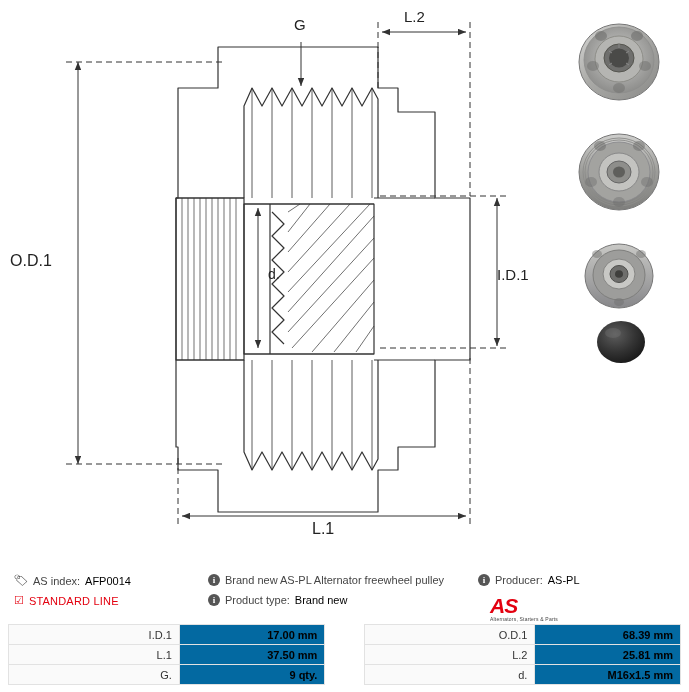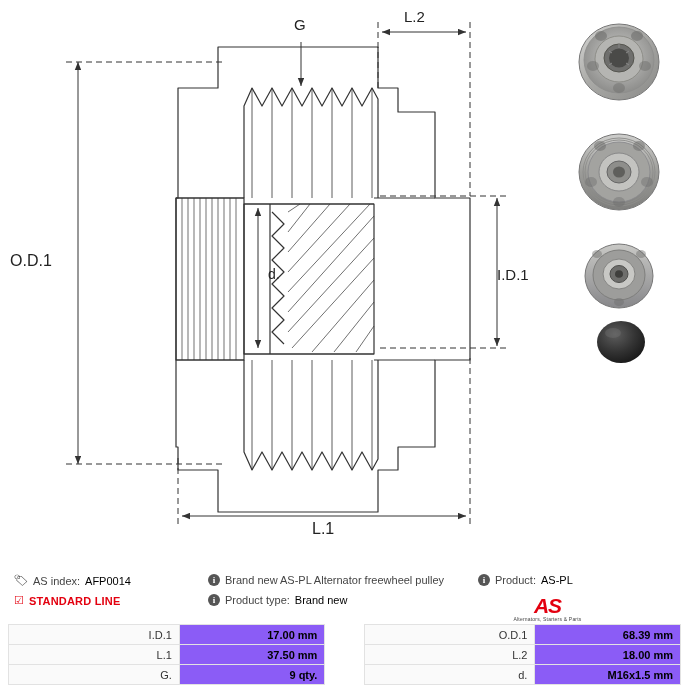--- a/index.html
+++ b/index.html
@@ -27,43 +27,43 @@
     font-size:11px;
   }
   .infobar .row{position:absolute;display:flex;align-items:center;gap:5px;}
   .r1c1{left:14px;top:4px;}
   .r2c1{left:14px;top:24px;}
   .r1c2{left:208px;top:4px;}
   .r2c2{left:208px;top:24px;}
   .r1c3{left:478px;top:4px;}
   .muted{color:#444;}
   .bold{font-weight:normal;color:#000;}
-  .std{color:#e3000f;font-weight:bold;letter-spacing:.2px;}
+  .std{color:#e3000f;font-weight:normal;letter-spacing:.2px;}
   .tagicon{display:inline-block;color:#333;font-size:11px;transform:scaleX(1.1);}
   .iicon{
     display:inline-block;width:12px;height:12px;border-radius:50%;
     background:#555;color:#fff;font-size:9px;line-height:12px;text-align:center;
     font-weight:bold;font-family:"Liberation Serif",serif;
   }
   .chk{color:#e3000f;font-size:11px;}
 
   
-  .logo{position:absolute;left:500px;top:596px;width:95px;height:30px;text-align:center;}
+  .logo{position:absolute;left:490px;top:596px;width:95px;height:30px;text-align:left;}
   .logo .as{
     display:inline-block;color:#e3000f;font-weight:bold;font-style:italic;
     font-size:21px;line-height:20px;letter-spacing:-1px;
   }
   .logo .sub{display:block;font-size:5px;color:#444;letter-spacing:.2px;margin-top:-1px;}
 
   
   .spectable{position:absolute;left:8px;top:624px;width:673px;}
   table{border-collapse:collapse;width:100%;font-size:11px;}
   td{border:1px solid #e2e2e2;height:19px;padding:0 7px;}
   td.lbl{width:120px;text-align:right;color:#333;background:#fafafa;}
-  td.val{width:100px;text-align:right;font-weight:bold;color:#000;background:#8b5cf6;}
+  td.val{width:100px;text-align:right;font-weight:bold;color:#000;background:#0369a1;}
   td.gap{border:none;background:#fff;width:16px;}
 </style>
 </head>
 <body>
 
 <div class="wrap">
 
   <div class="drawing">
     <svg width="560" height="560" viewBox="0 0 560 560" xmlns="http://www.w3.org/2000/svg">
       <g fill="none" stroke="#333" stroke-width="1.2" stroke-linejoin="round">
@@ -304,21 +304,21 @@
     </div>
 
     <div class="row r2c2">
       <span class="iicon">i</span>
       <span class="muted">Product type:</span>
       <span class="bold">Brand new</span>
     </div>
 
     <div class="row r1c3">
       <span class="iicon">i</span>
-      <span class="muted">Product:</span>
+      <span class="muted">Producer:</span>
       <span class="bold">AS-PL</span>
     </div>
   </div>
 
   <div class="logo">
     <span class="as">AS</span>
     <span class="sub">Alternators, Starters &amp; Parts</span>
   </div>
 
   <div class="spectable">
@@ -329,21 +329,21 @@
           <td class="val">17.00 mm</td>
           <td class="gap"></td>
           <td class="lbl">O.D.1</td>
           <td class="val">68.39 mm</td>
         </tr>
         <tr>
           <td class="lbl">L.1</td>
           <td class="val">37.50 mm</td>
           <td class="gap"></td>
           <td class="lbl">L.2</td>
-          <td class="val">18.00 mm</td>
+          <td class="val">25.81 mm</td>
         </tr>
         <tr>
           <td class="lbl">G.</td>
           <td class="val">9 qty.</td>
           <td class="gap"></td>
           <td class="lbl">d.</td>
           <td class="val">M16x1.5 mm</td>
         </tr>
       </tbody>
     </table>

